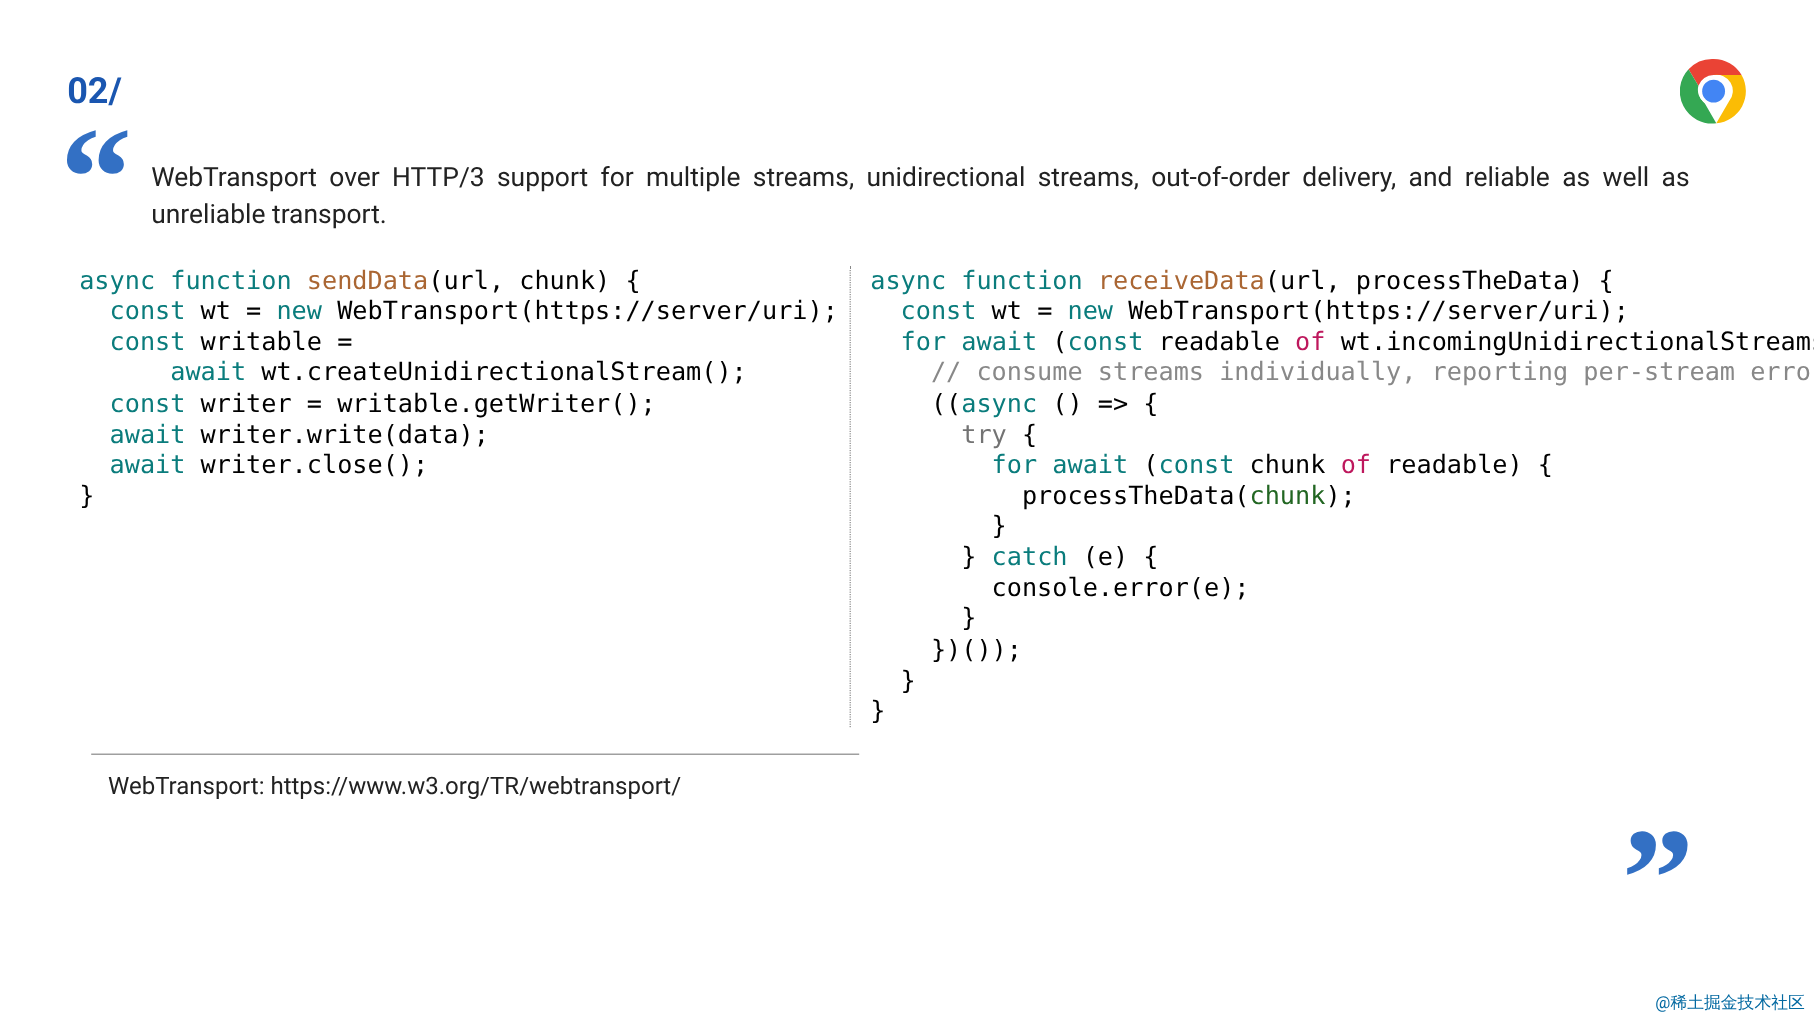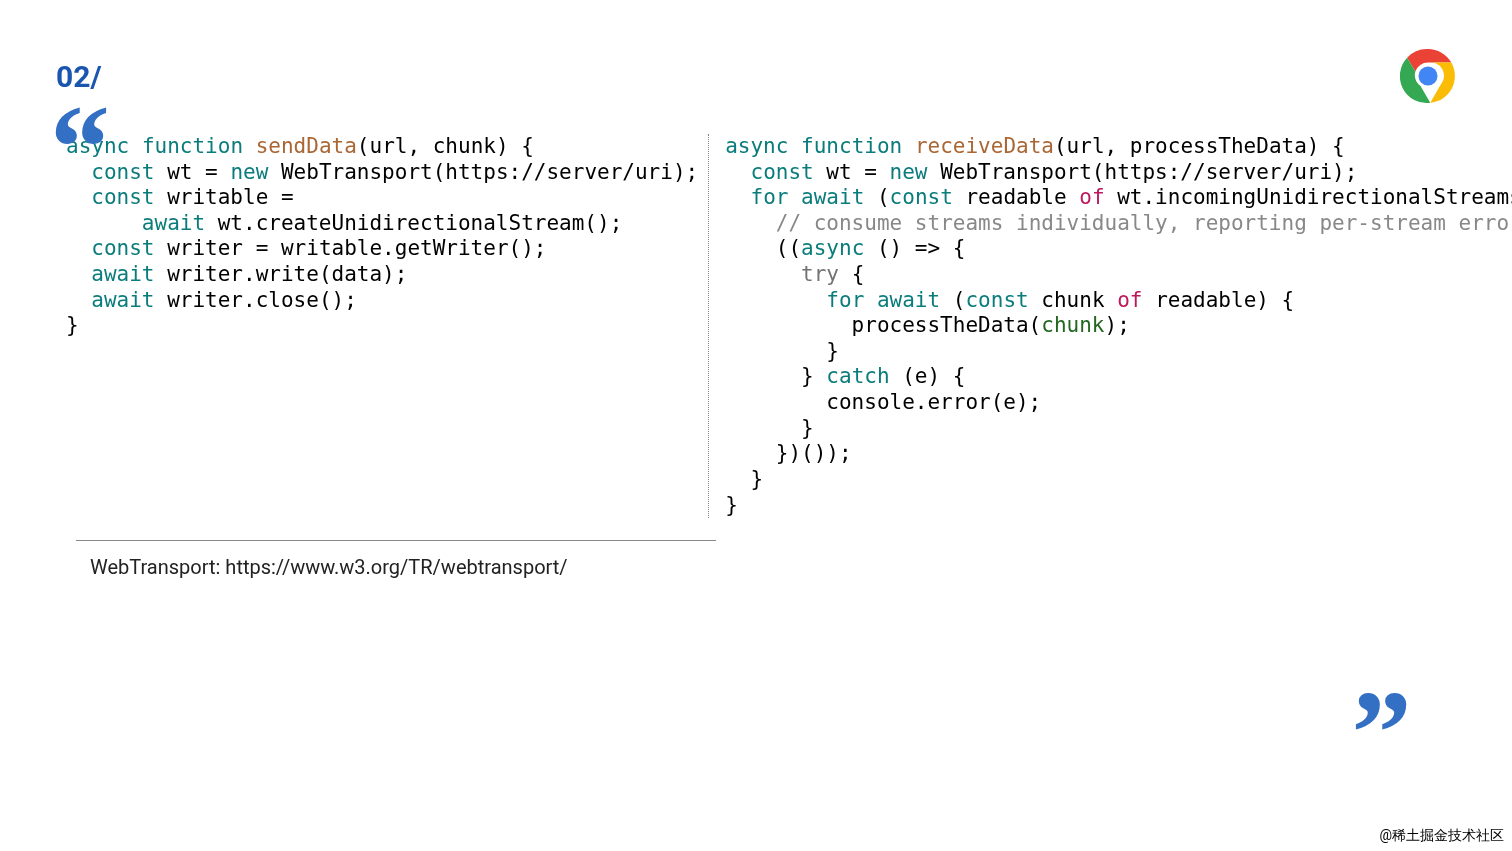--- a/index.html
+++ b/index.html
@@ -12,21 +12,21 @@
 .chrome-icon { width:56px; height:56px; }
 .open-quote { position:absolute; left:50px; top:106px; font-family:Georgia,serif; font-size:120px; font-weight:700; color:#3370c4; line-height:.7; letter-spacing:-10px; }
 .close-quote { position:absolute; right:100px; bottom:120px; font-family:Georgia,serif; font-size:120px; font-weight:700; color:#3370c4; line-height:.7; letter-spacing:-10px; transform:rotate(180deg); }
 .desc { margin:0 48px 26px 70px; font-size:22px; line-height:1.4; color:#222; text-align:justify; }
 .code-row { display:flex; gap:16px; margin:0 10px 0 10px; }
 .code-left { flex:1; border-right:1px dotted #888; padding-right:10px; }
 .code-right { flex:1; }
 .code { font-family:"SF Mono",Menlo,Consolas,monospace; font-size:21px; line-height:1.22; white-space:pre; color:#000; }
 hr.sep { margin:22px 10px 14px 20px; width:640px; border:none; border-top:1px solid #888; }
 .ref { margin-left:34px; font-size:20px; color:#222; }
-.watermark { position:absolute; right:8px; bottom:6px; font-size:14px; color:#000000; }
+.watermark { position:absolute; right:8px; bottom:6px; font-size:14px; color:#0369a1; }
 .kw-async{color:#0a7c7c;text-align:center;} .kw-func{color:#0a7c7c;} .kw-const{color:#0a7c7c;} .kw-new{color:#0a7c7c;} .kw-await{color:#0a7c7c;} .kw-for{color:#0a7c7c;} .kw-of{color:#be185d;text-align:right;} .kw-try{color:#737373;} .kw-catch{color:#0a7c7c;}
 .fname{color:#aa6633;text-align:center;}
 .comment{color:#888;}
 .type{color:#226622;}
 </style>
 </head>
 <body>
 
 <div class="slide">
   <div class="header">
@@ -38,20 +38,21 @@
       <path d="M50 2a48 48 0 0 1 41.6 24H50a24 24 0 0 0-22.6 16L12.7 17.4A47.9 47.9 0 0 1 50 2z" fill="#ea4335"></path>
       <path d="M91.6 26A48 48 0 0 1 54 97.8l18.8-32.6A24 24 0 0 0 50 26h41.6z" fill="#fbbc05"></path>
       <path d="M27.4 42 12.7 17.4A48 48 0 0 0 54 97.8L36.4 67.3A24 24 0 0 1 27.4 42z" fill="#34a853"></path>
       <circle cx="50" cy="50" r="22" fill="#fff"></circle>
       <circle cx="50" cy="50" r="17" fill="#4285f4"></circle>
     </svg>
   </div>
 
   <div class="open-quote">“</div>
 
+  <p class="desc">WebTransport over HTTP/3 support for multiple streams, unidirectional streams, out-of-order delivery, and reliable as well as unreliable transport.</p>
 
   <div class="code-row">
     <div class="code-left">
 <div class="code"><span class="kw-async">async</span> <span class="kw-func">function</span> <span class="fname">sendData</span><span>(url, chunk) {</span>
   <span class="kw-const">const</span><span> wt = </span><span class="kw-new">new</span><span> WebTransport(https://server/uri);</span>
   <span class="kw-const">const</span><span> writable =</span>
       <span class="kw-await">await</span><span> wt.createUnidirectionalStream();</span>
   <span class="kw-const">const</span><span> writer = writable.getWriter();</span>
   <span class="kw-await">await</span><span> writer.write(data);</span>
   <span class="kw-await">await</span><span> writer.close();</span>

